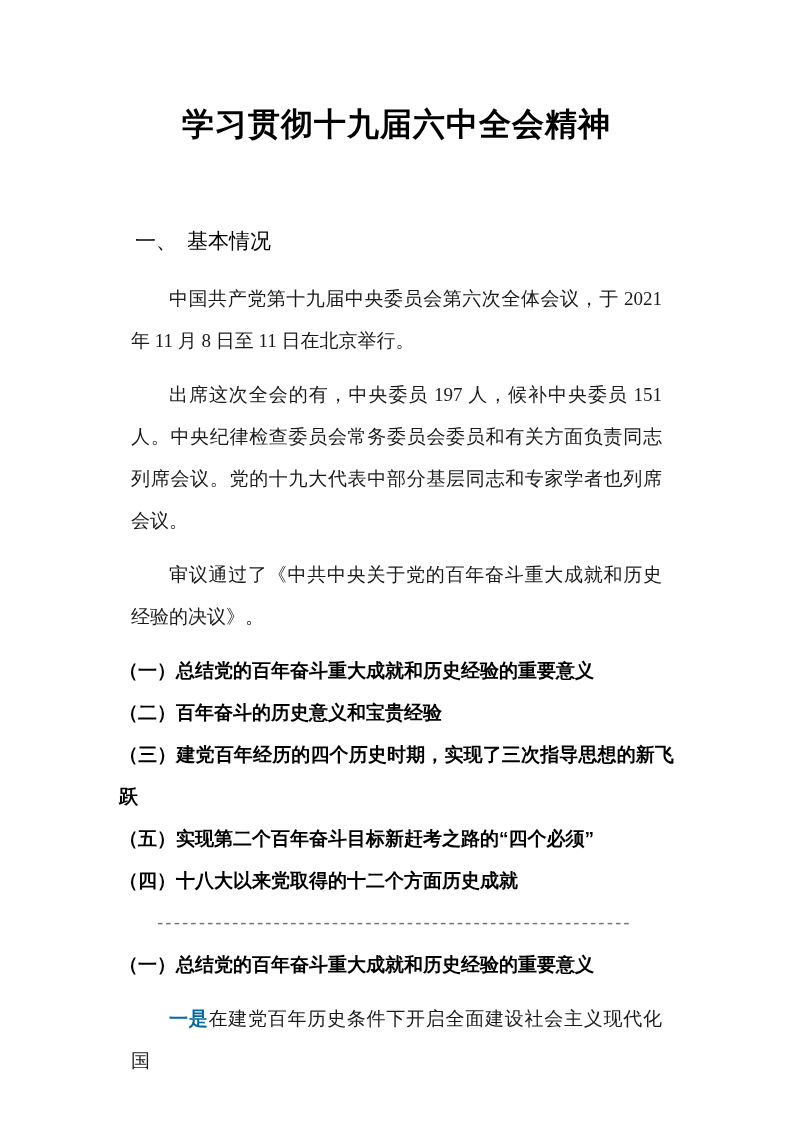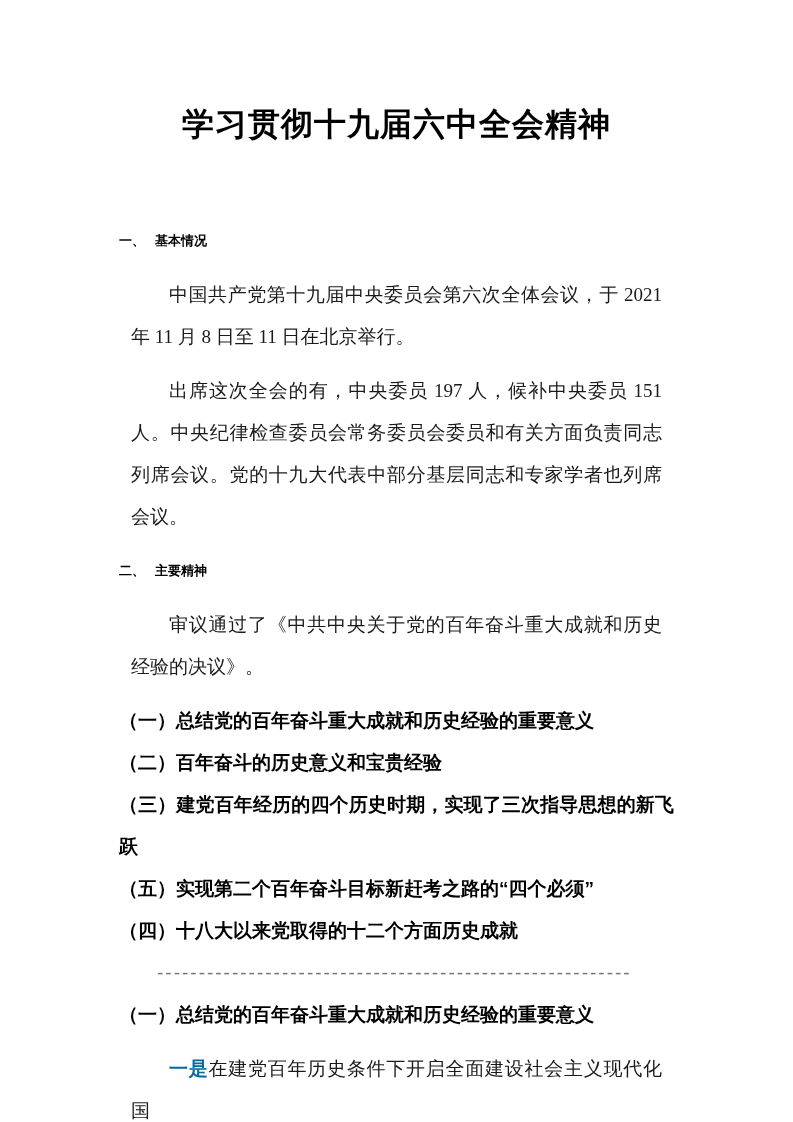--- a/index.html
+++ b/index.html
@@ -26,24 +26,24 @@
     font-weight: 700;
     text-align: center;
     letter-spacing: 1px;
     color: #000000;
     font-family: "Liberation Serif", "DejaVu Serif", serif;
   }
   .content {
     margin-top: 72px;
   }
   .sec-heading {
-    margin: 0;
-    font-size: 13px;
+    margin: 16px;
+    font-size: 21px;
     line-height: 42px;
-    font-weight: 700;
+    font-weight: 400;
     color: #000000;
     font-family: "Liberation Sans", "DejaVu Sans", sans-serif;
   }
   .sec-heading .marker {
     margin-right: 10px;
   }
   .body-p {
     margin: 12px;
     font-size: 19px;
     line-height: 42px;
@@ -99,23 +99,20 @@
   <div class="content">
 
     <h2 class="sec-heading">
       <span class="marker">一、</span><span>基本情况</span>
     </h2>
 
     <p class="body-p">中国共产党第十九届中央委员会第六次全体会议，于 2021 年 11 月 8 日至 11 日在北京举行。</p>
 
     <p class="body-p">出席这次全会的有，中央委员 197 人，候补中央委员 151 人。中央纪律检查委员会常务委员会委员和有关方面负责同志列席会议。党的十九大代表中部分基层同志和专家学者也列席会议。</p>
 
-    <h2 class="sec-heading">
-      <span class="marker">二、</span><span>主要精神</span>
-    </h2>
 
     <p class="body-p">审议通过了《中共中央关于党的百年奋斗重大成就和历史经验的决议》。</p>
 
     <p class="list-item">（一）总结党的百年奋斗重大成就和历史经验的重要意义</p>
 
     <p class="list-item">（二）百年奋斗的历史意义和宝贵经验</p>
 
     <p class="list-item">（三）建党百年经历的四个历史时期，实现了三次指导思想的新飞跃</p>
 
     <p class="list-item">（五）实现第二个百年奋斗目标新赶考之路的“四个必须”</p>

